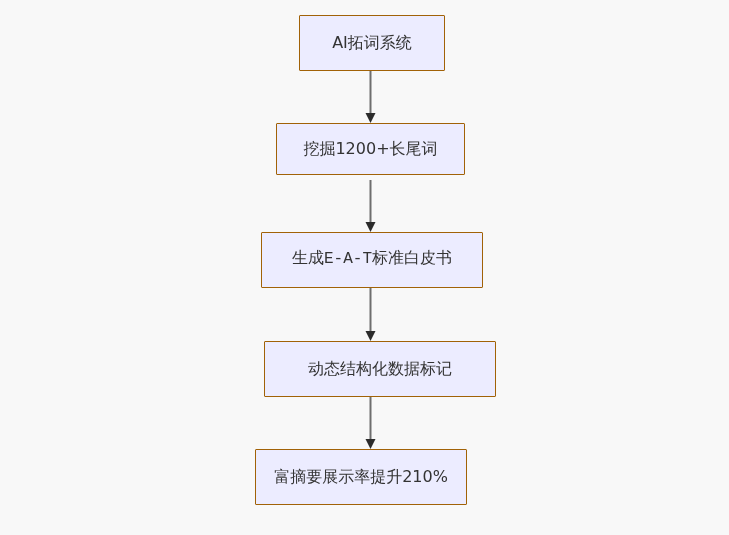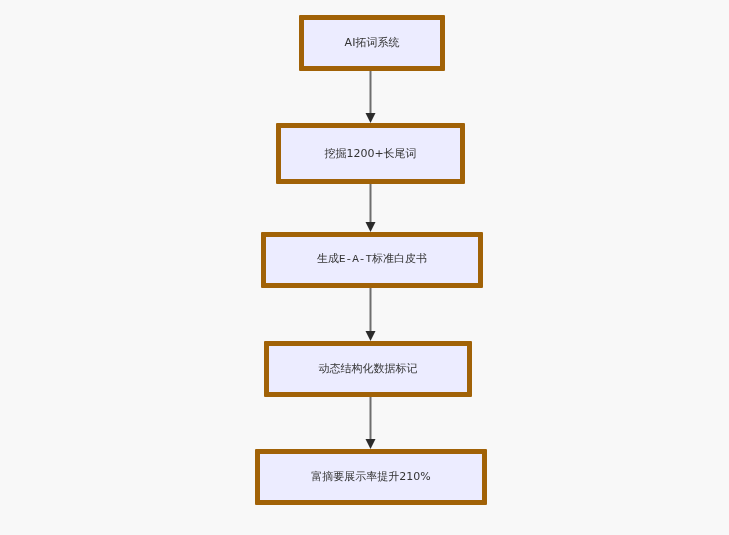--- a/index.html
+++ b/index.html
@@ -12,36 +12,36 @@
     position: relative;
     width: 729px;
     height: 535px;
     background: #f8f8f8;
     overflow: hidden;
   }
   .flow-node {
     position: absolute;
     box-sizing: border-box;
     background: #ececff;
-    border: 5px solid #a16207;
+    border: 1px solid #a16207;
     border-radius: 1px;
     display: flex;
     align-items: center;
     justify-content: center;
     color: #333333;
-    font-size: 11px;
+    font-size: 16px;
     line-height: 1.2;
     text-align: center;
     white-space: nowrap;
   }
   .node-1 { left: 299px; top: 15px;  width: 146px; height: 56px; }
-  .node-2 { left: 276px; top: 123px; width: 189px; height: 61px; }
+  .node-2 { left: 276px; top: 123px; width: 189px; height: 52px; }
   .node-3 { left: 261px; top: 232px; width: 222px; height: 56px; font-family: Liberation Mono, monospace; }
-  .node-4 { left: 264px; top: 341px; width: 208px; height: 56px; }
-  .node-5 { left: 255px; top: 449px; width: 232px; height: 56px; }
+  .node-4 { left: 264px; top: 341px; width: 232px; height: 56px; }
+  .node-5 { left: 255px; top: 449px; width: 212px; height: 56px; }
   .edge-layer {
     position: absolute;
     left: 0; top: 0;
     width: 729px;
     height: 535px;
     pointer-events: none;
   }
 </style>
 </head>
 <body>

